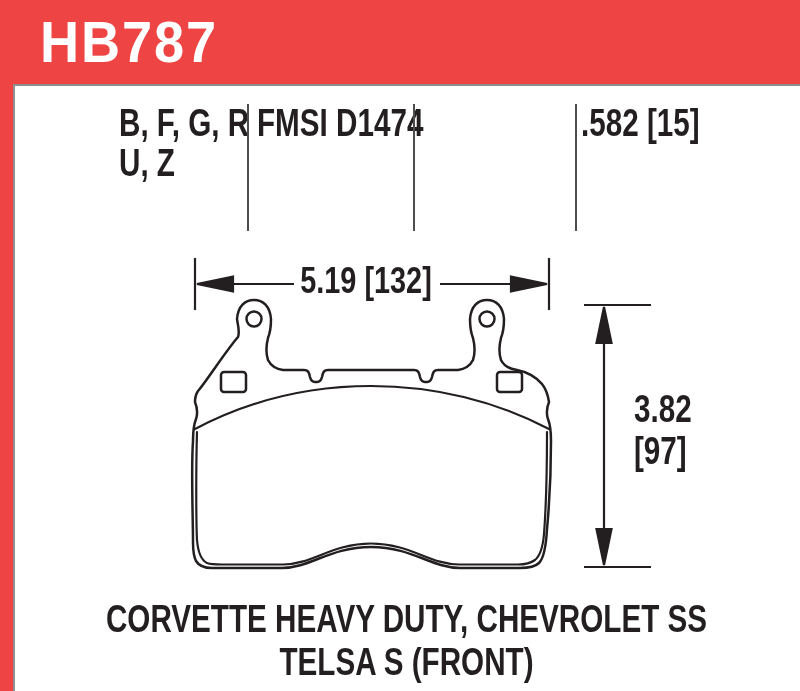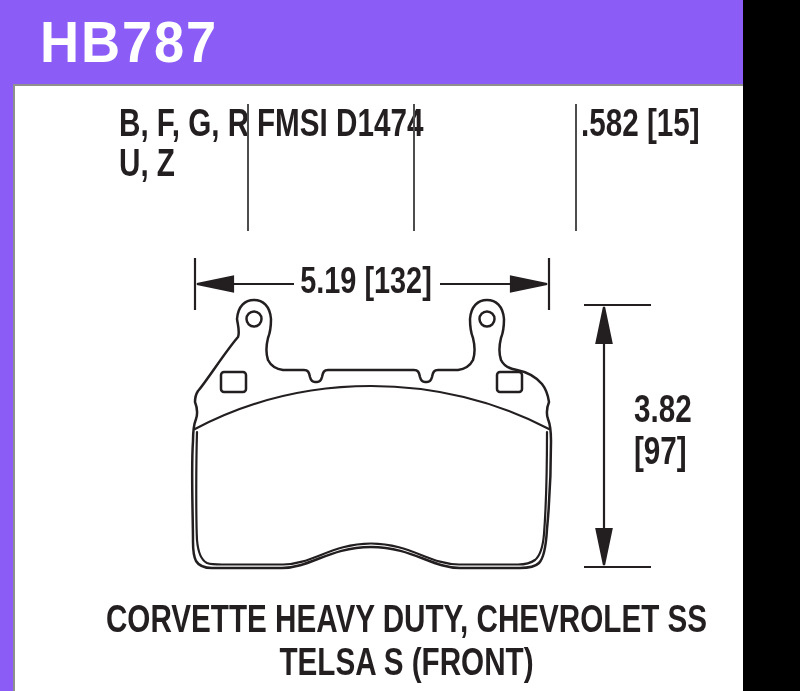--- a/index.html
+++ b/index.html
@@ -1,17 +1,17 @@
 <!DOCTYPE html>
 <html><head>
 <meta charset="utf-8">
 <style>
   html,body{margin:0;padding:0;}
   body{width:800px;height:691px;overflow:hidden;background:#000;}
-  .page{position:relative;width:743px;height:691px;background:#8b5cf6;font-family:"Liberation Sans",sans-serif;}
+  .page{position:relative;width:800px;height:691px;background:#ef4444;font-family:"Liberation Sans",sans-serif;}
   .panel{position:absolute;left:13px;top:84px;right:0;bottom:0;background:#fff;
          border-left:2px solid #8f8f8f;border-top:2px solid #8f8f8f;box-sizing:border-box;}
   .part-number{position:absolute;left:40px;top:10px;color:#fff;font-weight:700;font-size:57px;
                letter-spacing:2px;line-height:64px;white-space:nowrap;
                transform:scaleX(0.95);transform-origin:left top;}
   .t{position:absolute;color:#231f20;font-weight:700;white-space:nowrap;}
   .cond-left{transform:scaleX(0.78);transform-origin:left top;}
   .cond-center{transform:scaleX(0.78);transform-origin:50% 0;text-align:center;}
   .spec{font-size:38px;line-height:40px;top:103px;}
   .spec-compounds{left:119px;}

